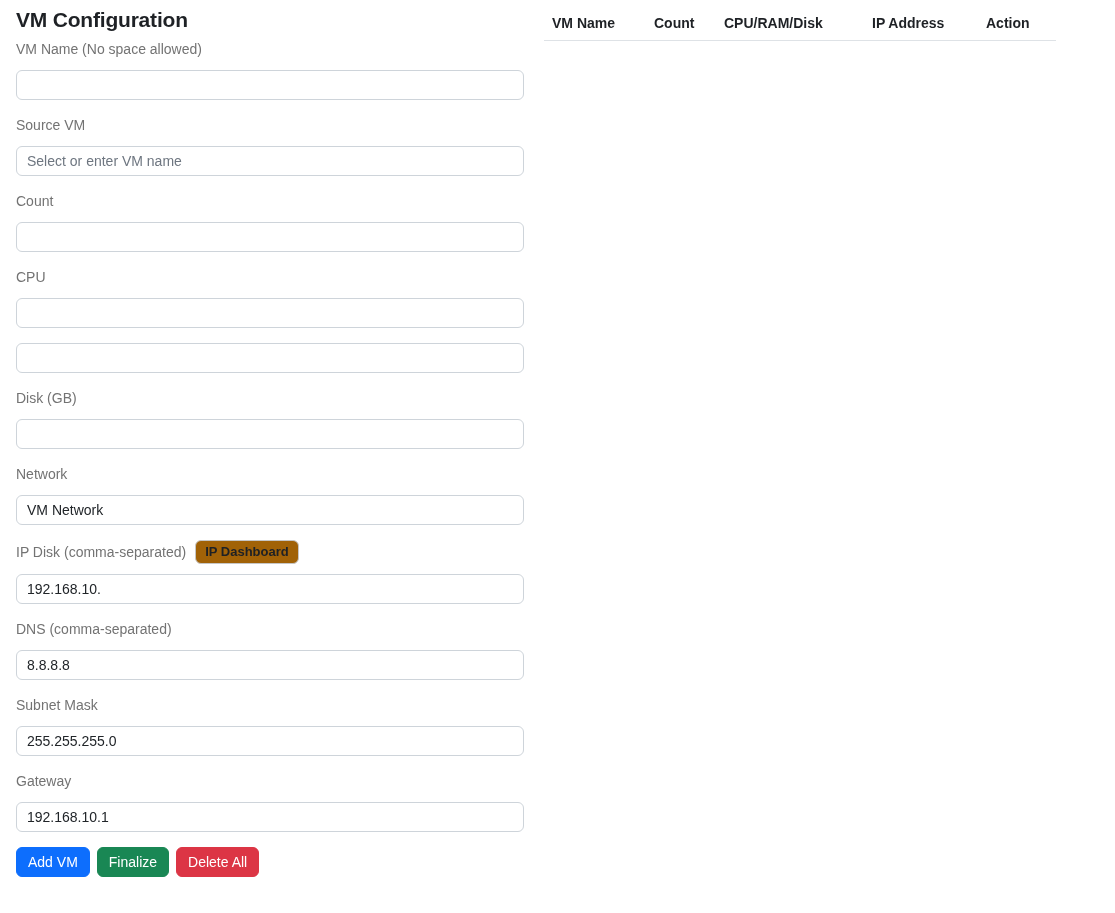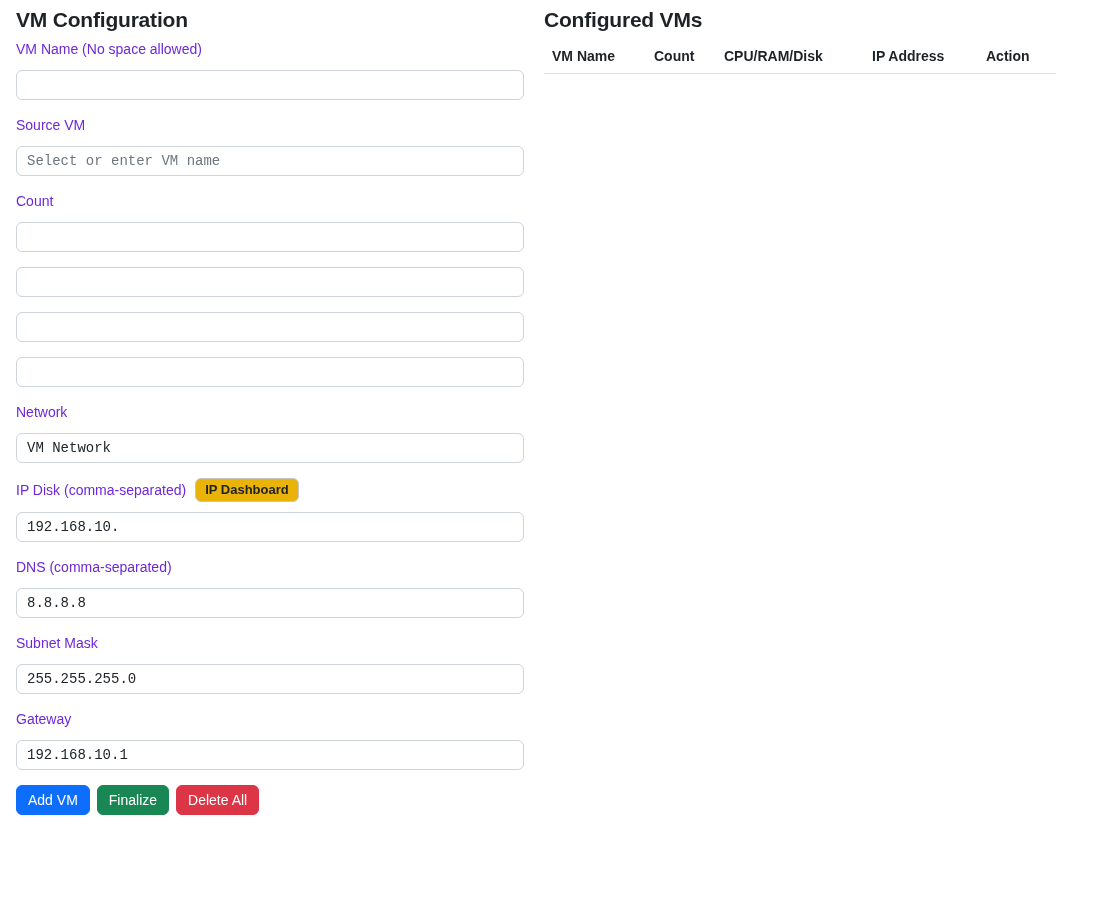--- a/index.html
+++ b/index.html
@@ -31,55 +31,55 @@
     letter-spacing: -0.2px;
   }
   .right-col .section-title { margin-bottom: 10px; }
 
   .field { margin-bottom: 15px; }
   .field-label {
     display: block;
     font-size: 14px;
     line-height: 21px;
     margin-bottom: 4px;
-    color: #6d28d9;
+    color: #737373;
   }
   .label-row {
     display: flex;
     align-items: center;
     gap: 9px;
     margin-bottom: 4px;
   }
   .label-row .field-label { margin-bottom: 0; }
 
   .text-input {
     display: block;
     width: 100%;
     height: 30px;
     padding: 4px 10px;
     font-size: 14px;
-    font-family: Liberation Mono, monospace;
+    font-family: Liberation Sans, sans-serif;
     color: #212529;
     background: #ffffff;
     border: 1px solid #ced4da;
     border-radius: 6px;
     outline: none;
     margin-top: 10px;
   }
   .text-input::placeholder { color: #6e7680; opacity: 1; }
 
   .chip-btn {
     display: inline-block;
     padding: 2px 9px;
     font-size: 13px;
     font-weight: 700;
     line-height: 18px;
     font-family: "Liberation Sans", sans-serif;
     color: #1e2125;
-    background: #eab308;
+    background: #a16207;
     border: 1px solid #c6c6c6;
     border-radius: 6px;
     cursor: pointer;
   }
 
   .actions {
     display: flex;
     gap: 7px;
     margin-top: 0;
   }
@@ -136,28 +136,30 @@
       <label class="field-label">Source VM</label>
       <input type="text" class="text-input" placeholder="Select or enter VM name" style="">
     </div>
 
     <div class="field">
       <label class="field-label">Count</label>
       <input type="text" class="text-input" value="" style="">
     </div>
 
     <div class="field">
-      <input type="text" class="text-input" value="" style="">
-    </div>
-
-    <div class="field">
-      <input type="text" class="text-input" value="" style="">
-    </div>
-
-    <div class="field">
+      <label class="field-label">CPU</label>
+      <input type="text" class="text-input" value="" style="">
+    </div>
+
+    <div class="field">
+      <input type="text" class="text-input" value="" style="">
+    </div>
+
+    <div class="field">
+      <label class="field-label">Disk (GB)</label>
       <input type="text" class="text-input" value="" style="">
     </div>
 
 
     <div class="field">
       <label class="field-label">Network</label>
       <input type="text" class="text-input" value="VM Network" style="">
     </div>
 
     <div class="field">
@@ -184,21 +186,20 @@
     </div>
 
     <div class="actions">
       <button type="button" class="btn btn-primary">Add VM</button>
       <button type="button" class="btn btn-success">Finalize</button>
       <button type="button" class="btn btn-danger">Delete All</button>
     </div>
   </section>
 
   <section class="right-col">
-    <h1 class="section-title">Configured VMs</h1>
     <table class="vms-table">
       <colgroup>
         <col class="col-vmname">
         <col class="col-count">
         <col class="col-spec">
         <col class="col-ip">
         <col class="col-action">
       </colgroup>
       <thead>
         <tr>

